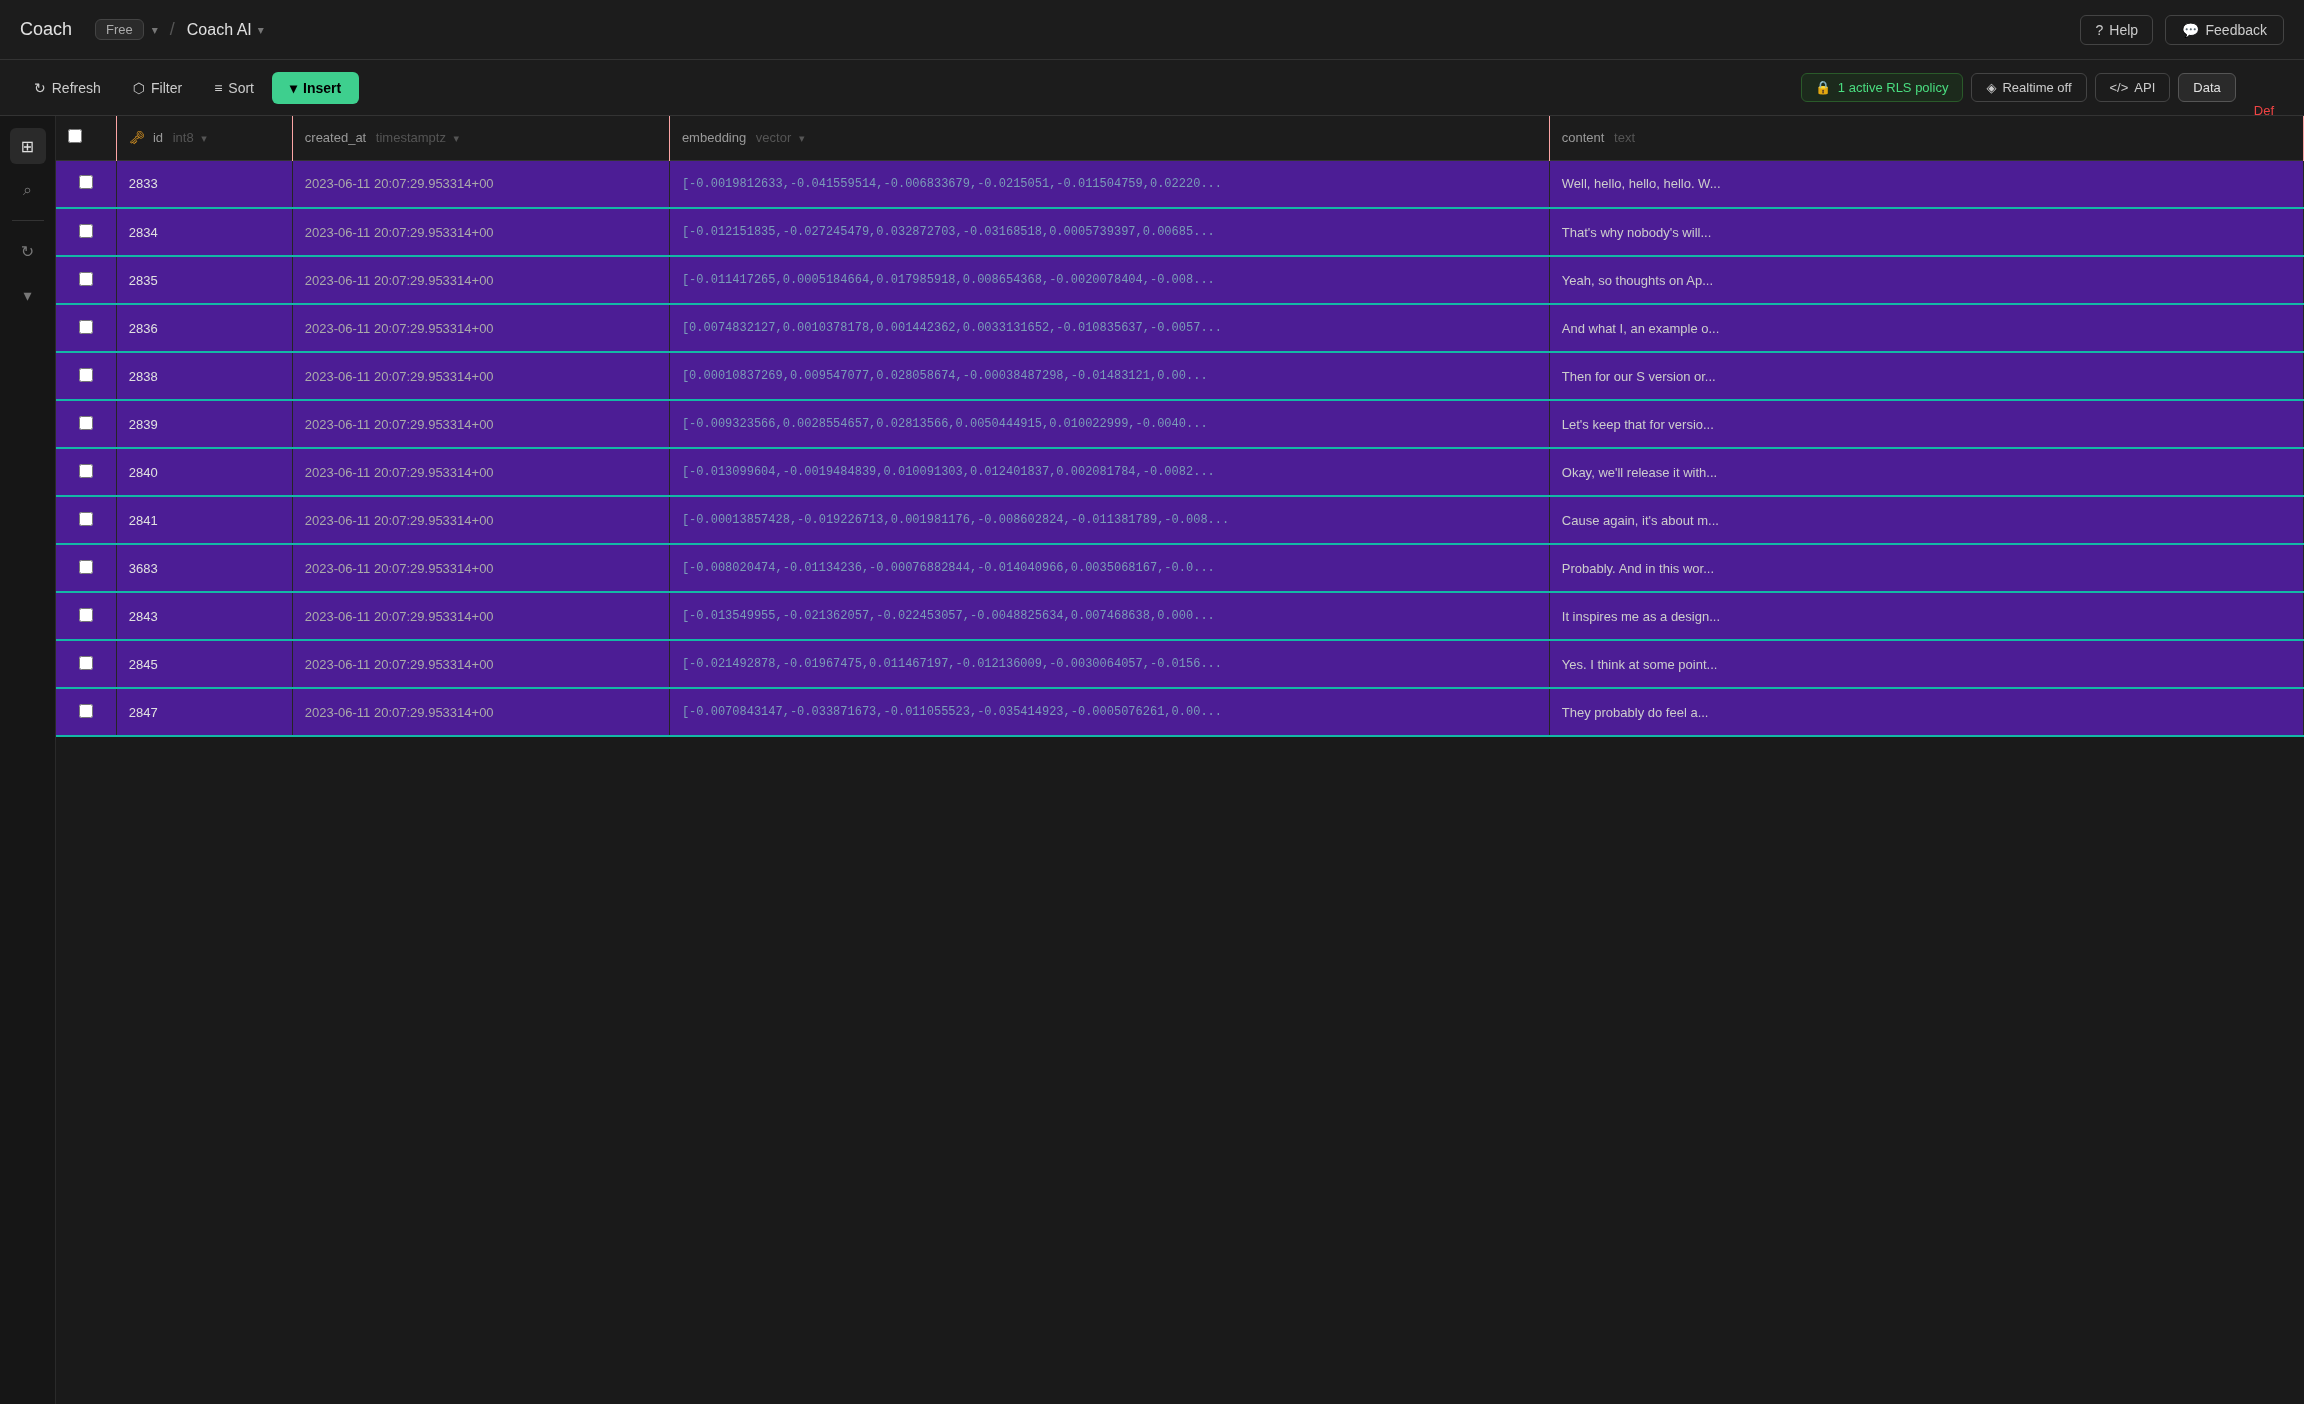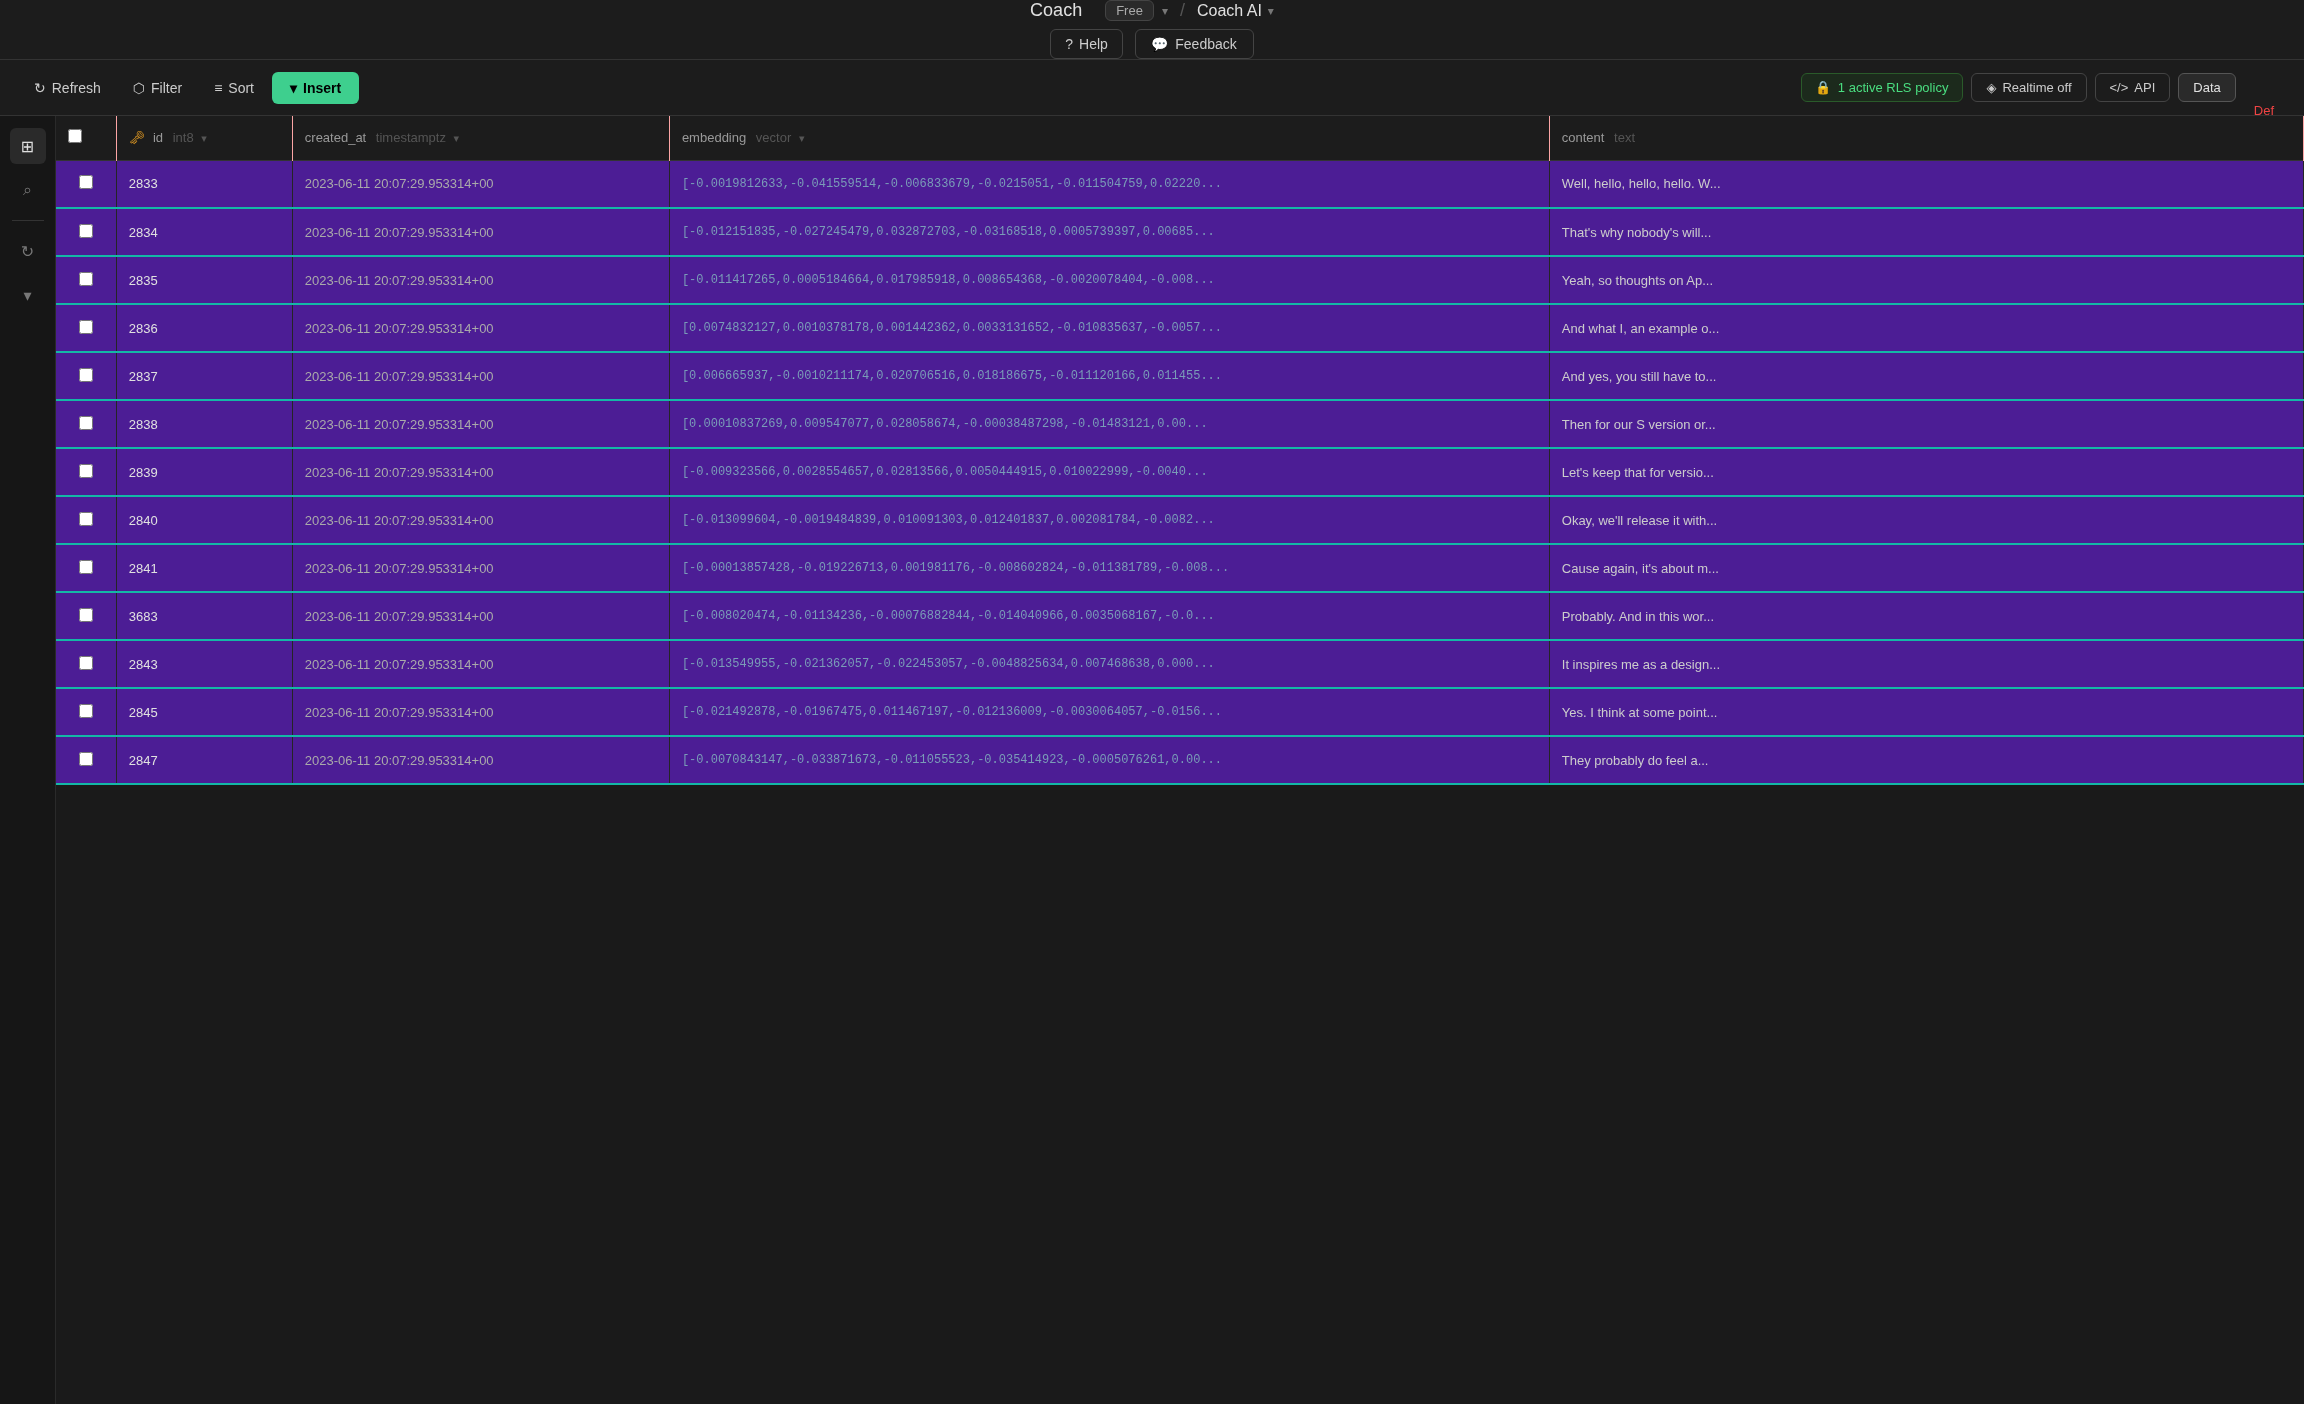--- a/index.html
+++ b/index.html
@@ -15,21 +15,20 @@
 
     
     .top-nav {
       display: flex;
       align-items: center;
       background: #1c1c1c;
       border-bottom: 1px solid #333;
       padding: 0 20px;
       height: 60px;
       justify-content: space-between;
-      flex-direction: column;
     }
     .top-nav-left {
       display: flex;
       align-items: center;
       gap: 8px;
     }
     .nav-brand {
       display: flex;
       align-items: center;
       gap: 8px;
@@ -472,29 +471,20 @@
     </td>
     <td class="td-id col-id">2836</td>
     <td class="td-timestamp col-created-at">2023-06-11 20:07:29.953314+00</td>
     <td class="td-vector col-embedding">[0.0074832127,0.0010378178,0.001442362,0.0033131652,-0.010835637,-0.0057...</td>
     <td class="td-content col-content">And what I, an example o...</td>
   </tr>
             <tr>
     <td class="td-checkbox col-checkbox">
       <input type="checkbox" style="">
     </td>
-    <td class="td-id col-id">2837</td>
-    <td class="td-timestamp col-created-at">2023-06-11 20:07:29.953314+00</td>
-    <td class="td-vector col-embedding">[0.006665937,-0.0010211174,0.020706516,0.018186675,-0.011120166,0.011455...</td>
-    <td class="td-content col-content">And yes, you still have to...</td>
-  </tr>
-            <tr>
-    <td class="td-checkbox col-checkbox">
-      <input type="checkbox" style="">
-    </td>
     <td class="td-id col-id">2838</td>
     <td class="td-timestamp col-created-at">2023-06-11 20:07:29.953314+00</td>
     <td class="td-vector col-embedding">[0.00010837269,0.009547077,0.028058674,-0.00038487298,-0.01483121,0.00...</td>
     <td class="td-content col-content">Then for our S version or...</td>
   </tr>
             <tr>
     <td class="td-checkbox col-checkbox">
       <input type="checkbox" style="">
     </td>
     <td class="td-id col-id">2839</td>

